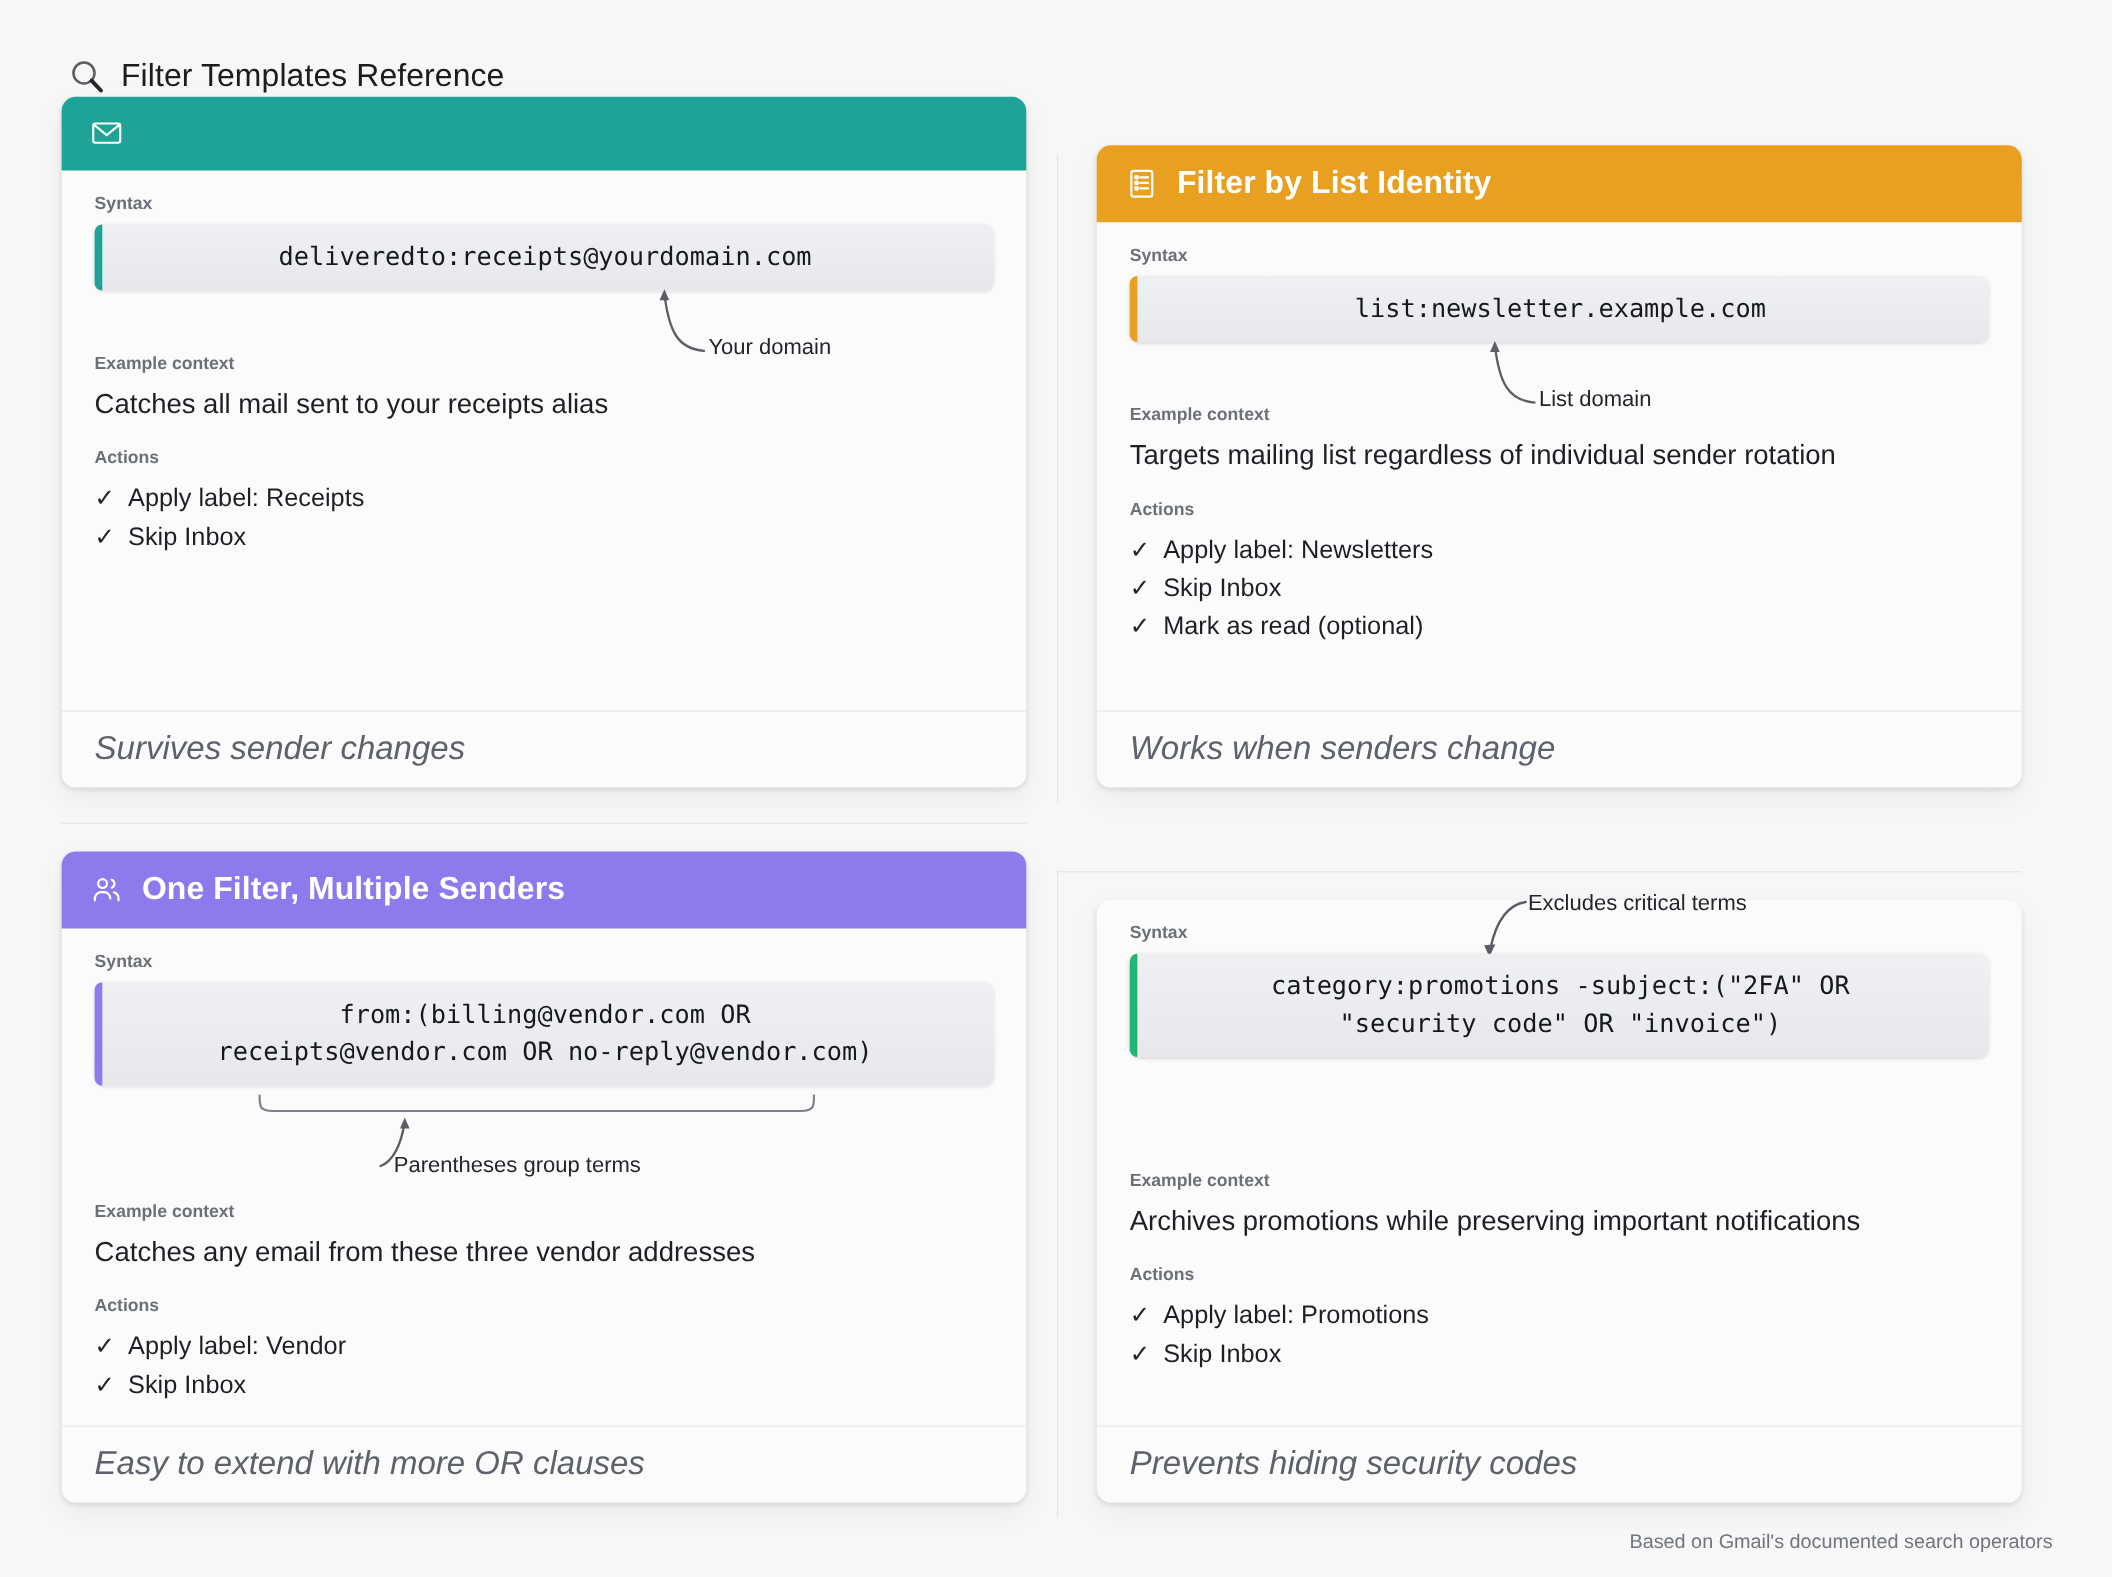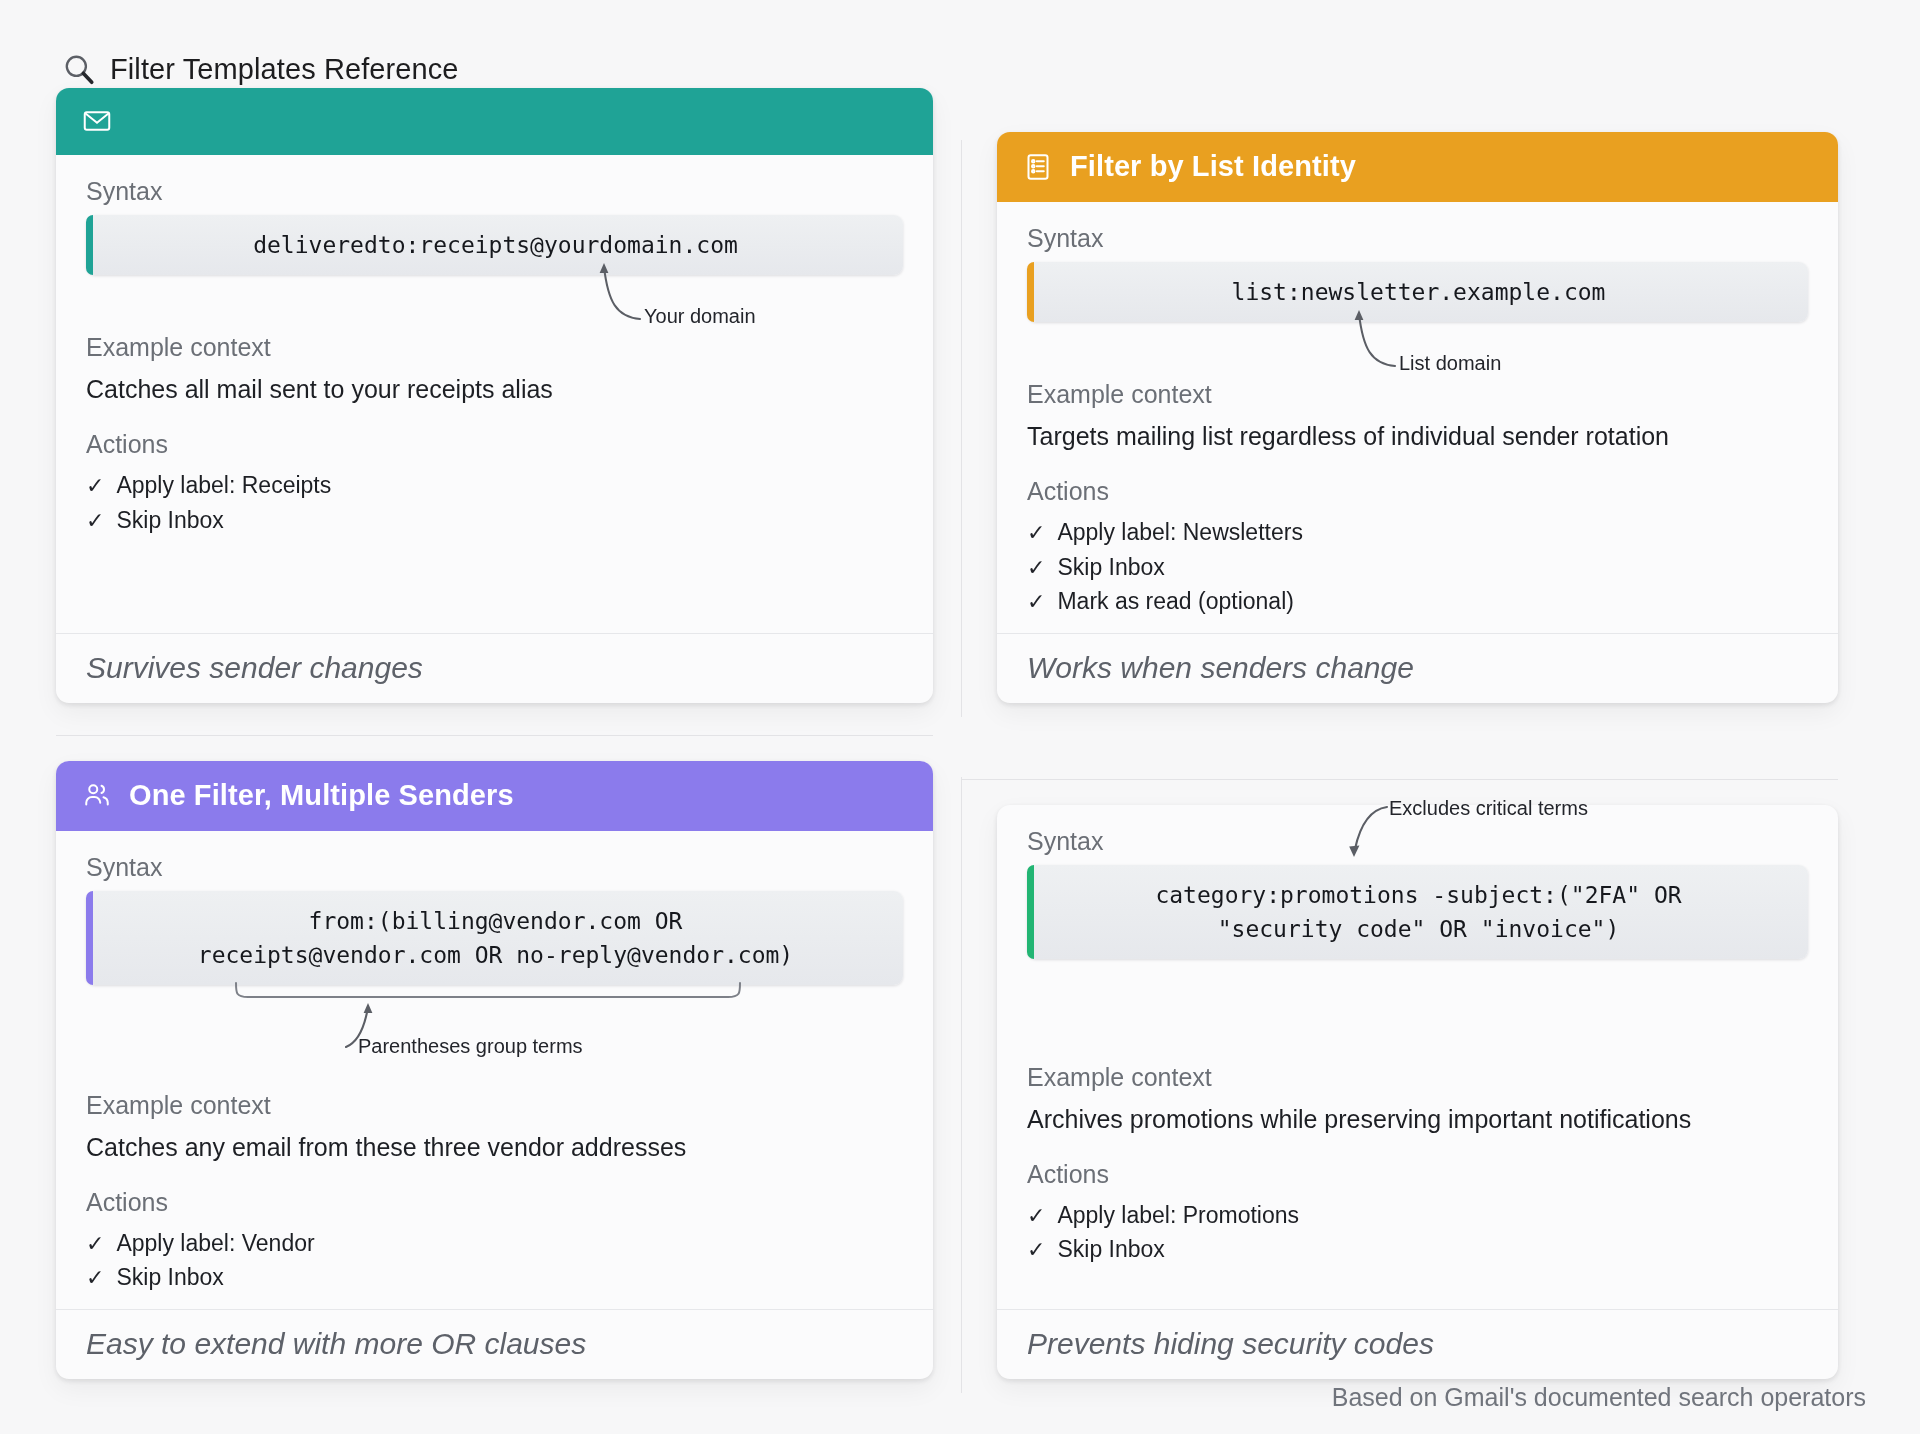--- a/index.html
+++ b/index.html
@@ -94,23 +94,24 @@
     white-space: nowrap;
   }
 
   .card-body {
     padding: 22px 30px 6px 30px;
     flex: 1 1 auto;
     position: relative;
   }
 
   .sec-label {
-    font-size: 25px;
+    font-size: 16px;
     color: #6b6f76;
     margin-bottom: 11px;
+    font-weight: bold;
   }
   .sec-label.tight { margin-bottom: 9px; }
 
   
   .code-wrap { position: relative; margin-bottom: 10px; }
   .code-box {
     background: linear-gradient(180deg,#eef0f2 0%,#e6e8ec 100%);
     border-radius: 9px;
     padding: 13px 18px 13px 20px;
     font-family: "DejaVu Sans Mono", monospace;
@@ -166,21 +167,21 @@
     white-space: nowrap;
     pointer-events: none;
   }
   .anno-svg { position: absolute; overflow: visible; pointer-events: none; }
 
   
   .page-foot {
     position: absolute;
     right: 54px;
     bottom: 22px;
-    font-size: 25px;
+    font-size: 18px;
     color: #70747c;
   }
 </style>
 </head>
 <body>
 
 <div class="page-header">
   <span class="magnifier">
     <svg viewBox="0 0 32 32" fill="none">
       <circle cx="13.5" cy="13.5" r="9" stroke="#5c5f66" stroke-width="2.2"></circle>

